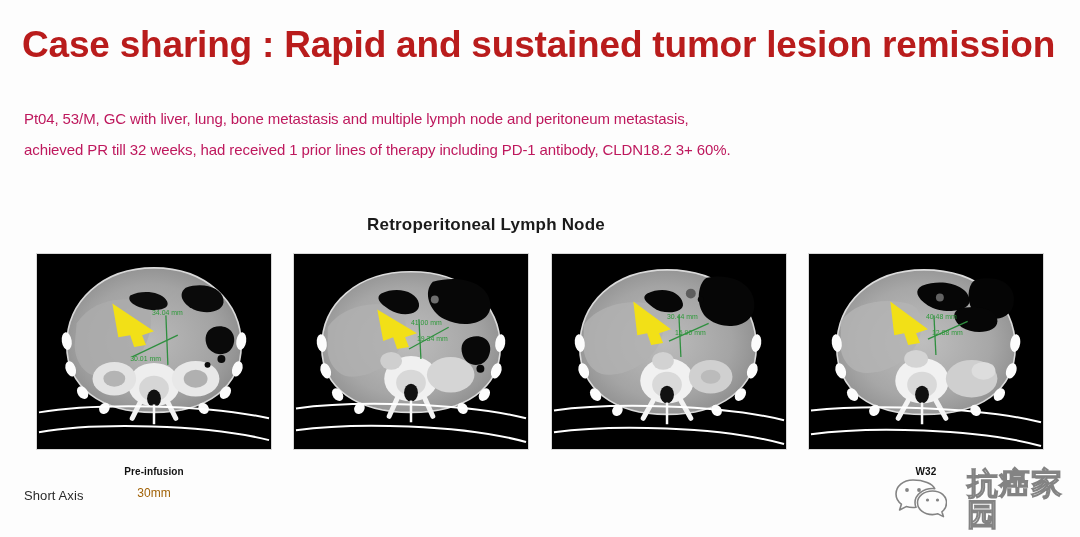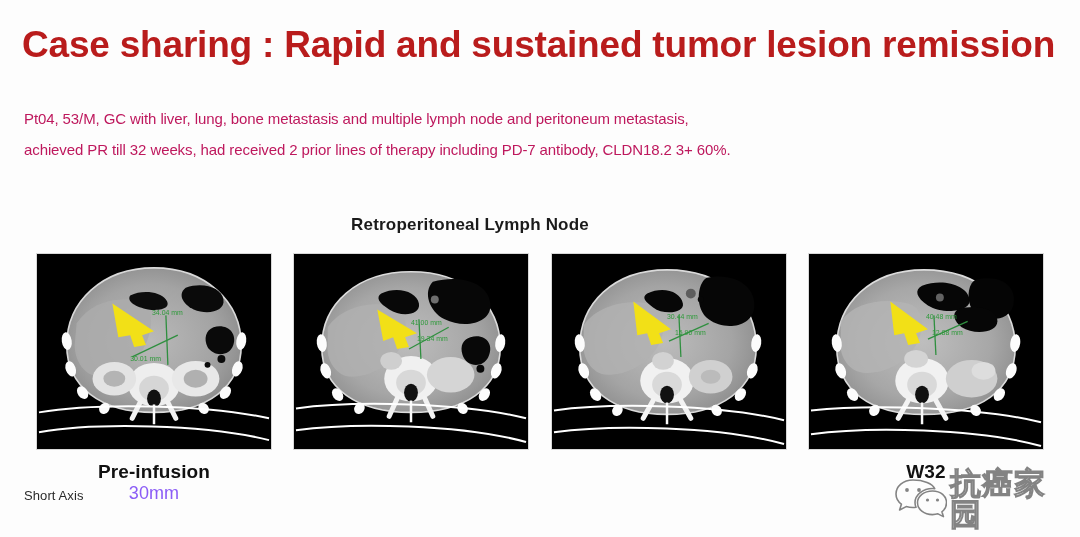--- a/index.html
+++ b/index.html
@@ -47,20 +47,21 @@
   .section-heading {
     position: absolute;
     top: 215px;
     left: 0;
     width: 940px;
     text-align: center;
     font-size: 17px;
     font-weight: bold;
     color: #1b1b1b;
     letter-spacing: 0.2px;
+    padding-left: 16px;
   }
 
   
   .ct-strip {
     position: absolute;
     left: 36px;
     top: 253px;
     width: 1008px;
     height: 197px;
     display: flex;
@@ -86,29 +87,29 @@
     height: 50px;
     display: flex;
     justify-content: space-between;
   }
   .caption-cell {
     width: 236px;
     text-align: center;
     position: relative;
   }
   .caption-title {
-    font-size: 19px;
+    font-size: 10px;
     font-weight: bold;
     color: #111111;
     line-height: 20px;
     letter-spacing: 0.1px;
   }
   .caption-value {
-    font-size: 18px;
-    color: #8b5cf6;
+    font-size: 12px;
+    color: #a16207;
     line-height: 22px;
     letter-spacing: 0.1px;
   }
 
   .short-axis-label {
     position: absolute;
     left: 24px;
     top: 488px;
     font-size: 13px;
     color: #2a2a2a;
@@ -118,21 +119,21 @@
 
   
   .watermark {
     position: absolute;
     left: 893px;
     top: 470px;
     width: 180px;
     height: 58px;
     display: flex;
     align-items: center;
-    gap: 3px;
+    gap: 20px;
     opacity: 0.72;
     pointer-events: none;
   }
   .watermark .wm-logo { flex: 0 0 auto; }
   .watermark .wm-text {
     font-size: 31px;
     font-weight: bold;
     color: #4a4a4a;
     letter-spacing: 1px;
     line-height: 1;
@@ -140,21 +141,21 @@
     color: transparent;
   }
 </style>
 </head>
 <body>
 
 <div class="slide-title">Case sharing : Rapid and sustained tumor lesion remission</div>
 
 <div class="subtitle">
   <span class="line">Pt04, 53/M, GC with liver, lung, bone metastasis and multiple lymph node and peritoneum metastasis,</span>
-  <span class="line">achieved PR till 32 weeks, had received 2 prior lines of therapy including PD-7 antibody, CLDN18.2 3+ 60%.</span>
+  <span class="line">achieved PR till 32 weeks, had received 1 prior lines of therapy including PD-1 antibody, CLDN18.2 3+ 60%.</span>
 </div>
 
 <div class="section-heading">Retroperitoneal Lymph Node</div>
 
 <div class="ct-strip">
 
   <div class="ct-panel">
     <svg viewBox="0 0 236 197" preserveAspectRatio="none">
       <defs>
         <radialGradient id="body1" cx="48%" cy="50%" r="62%">

